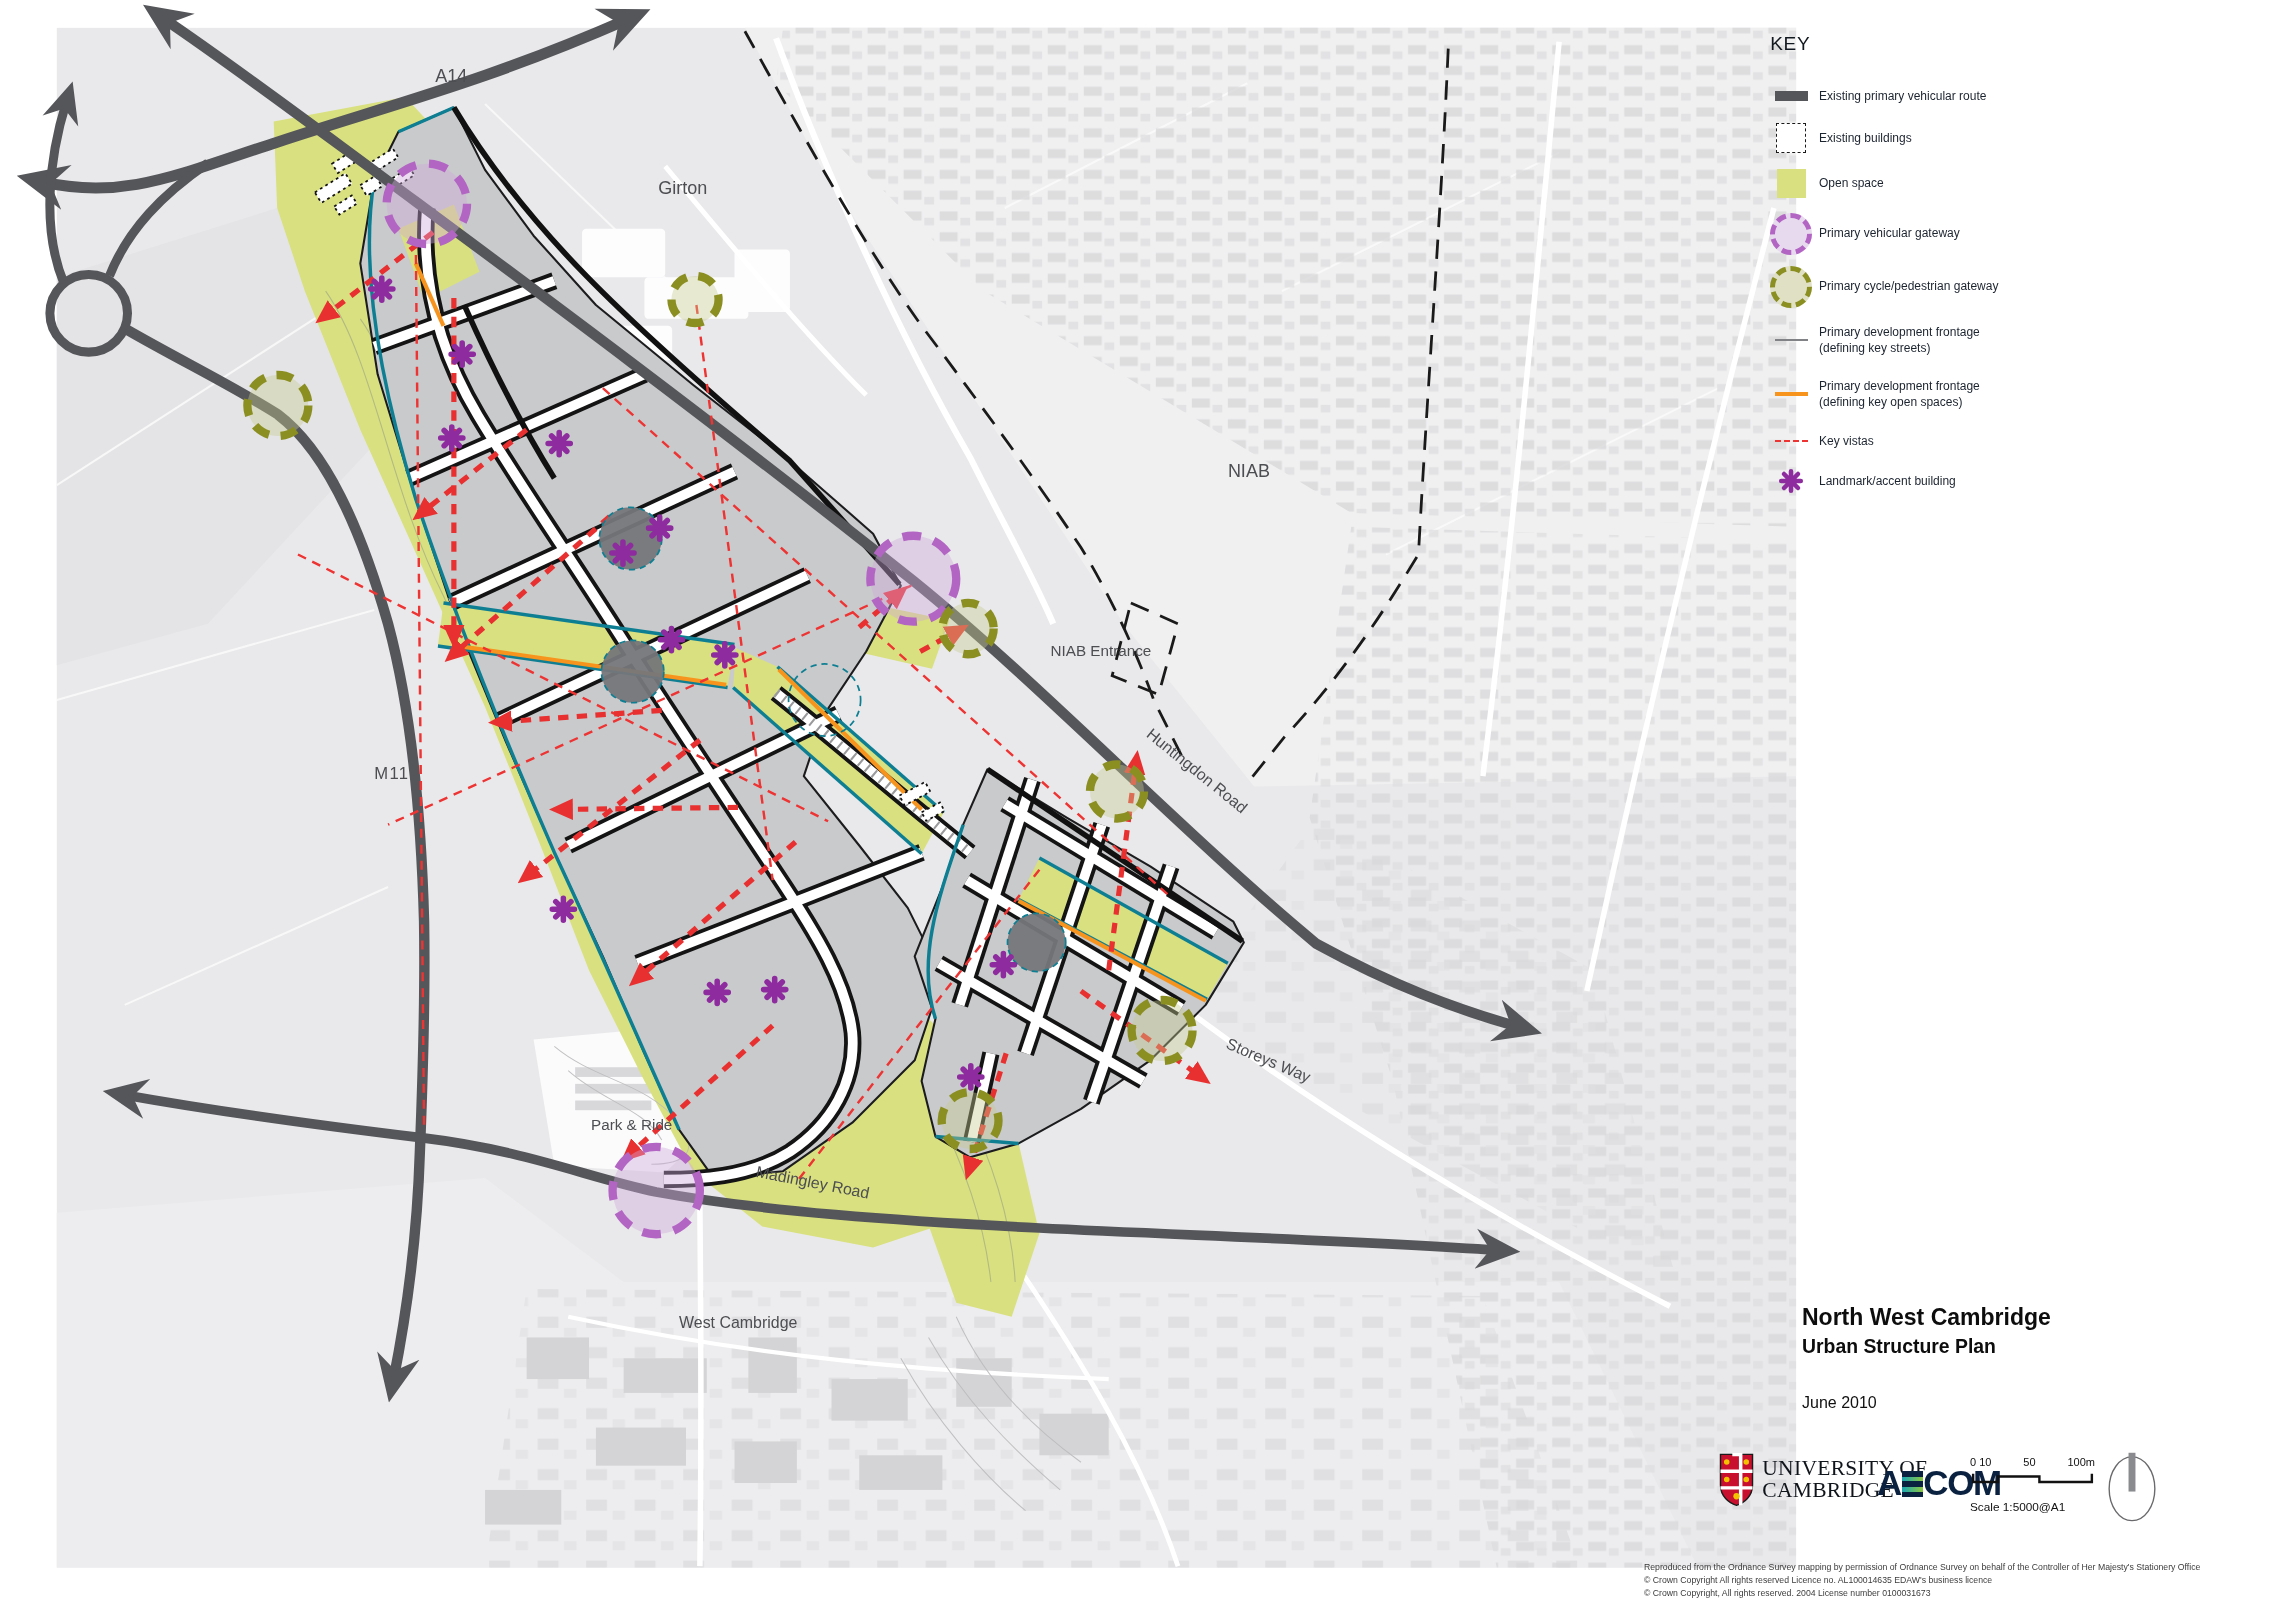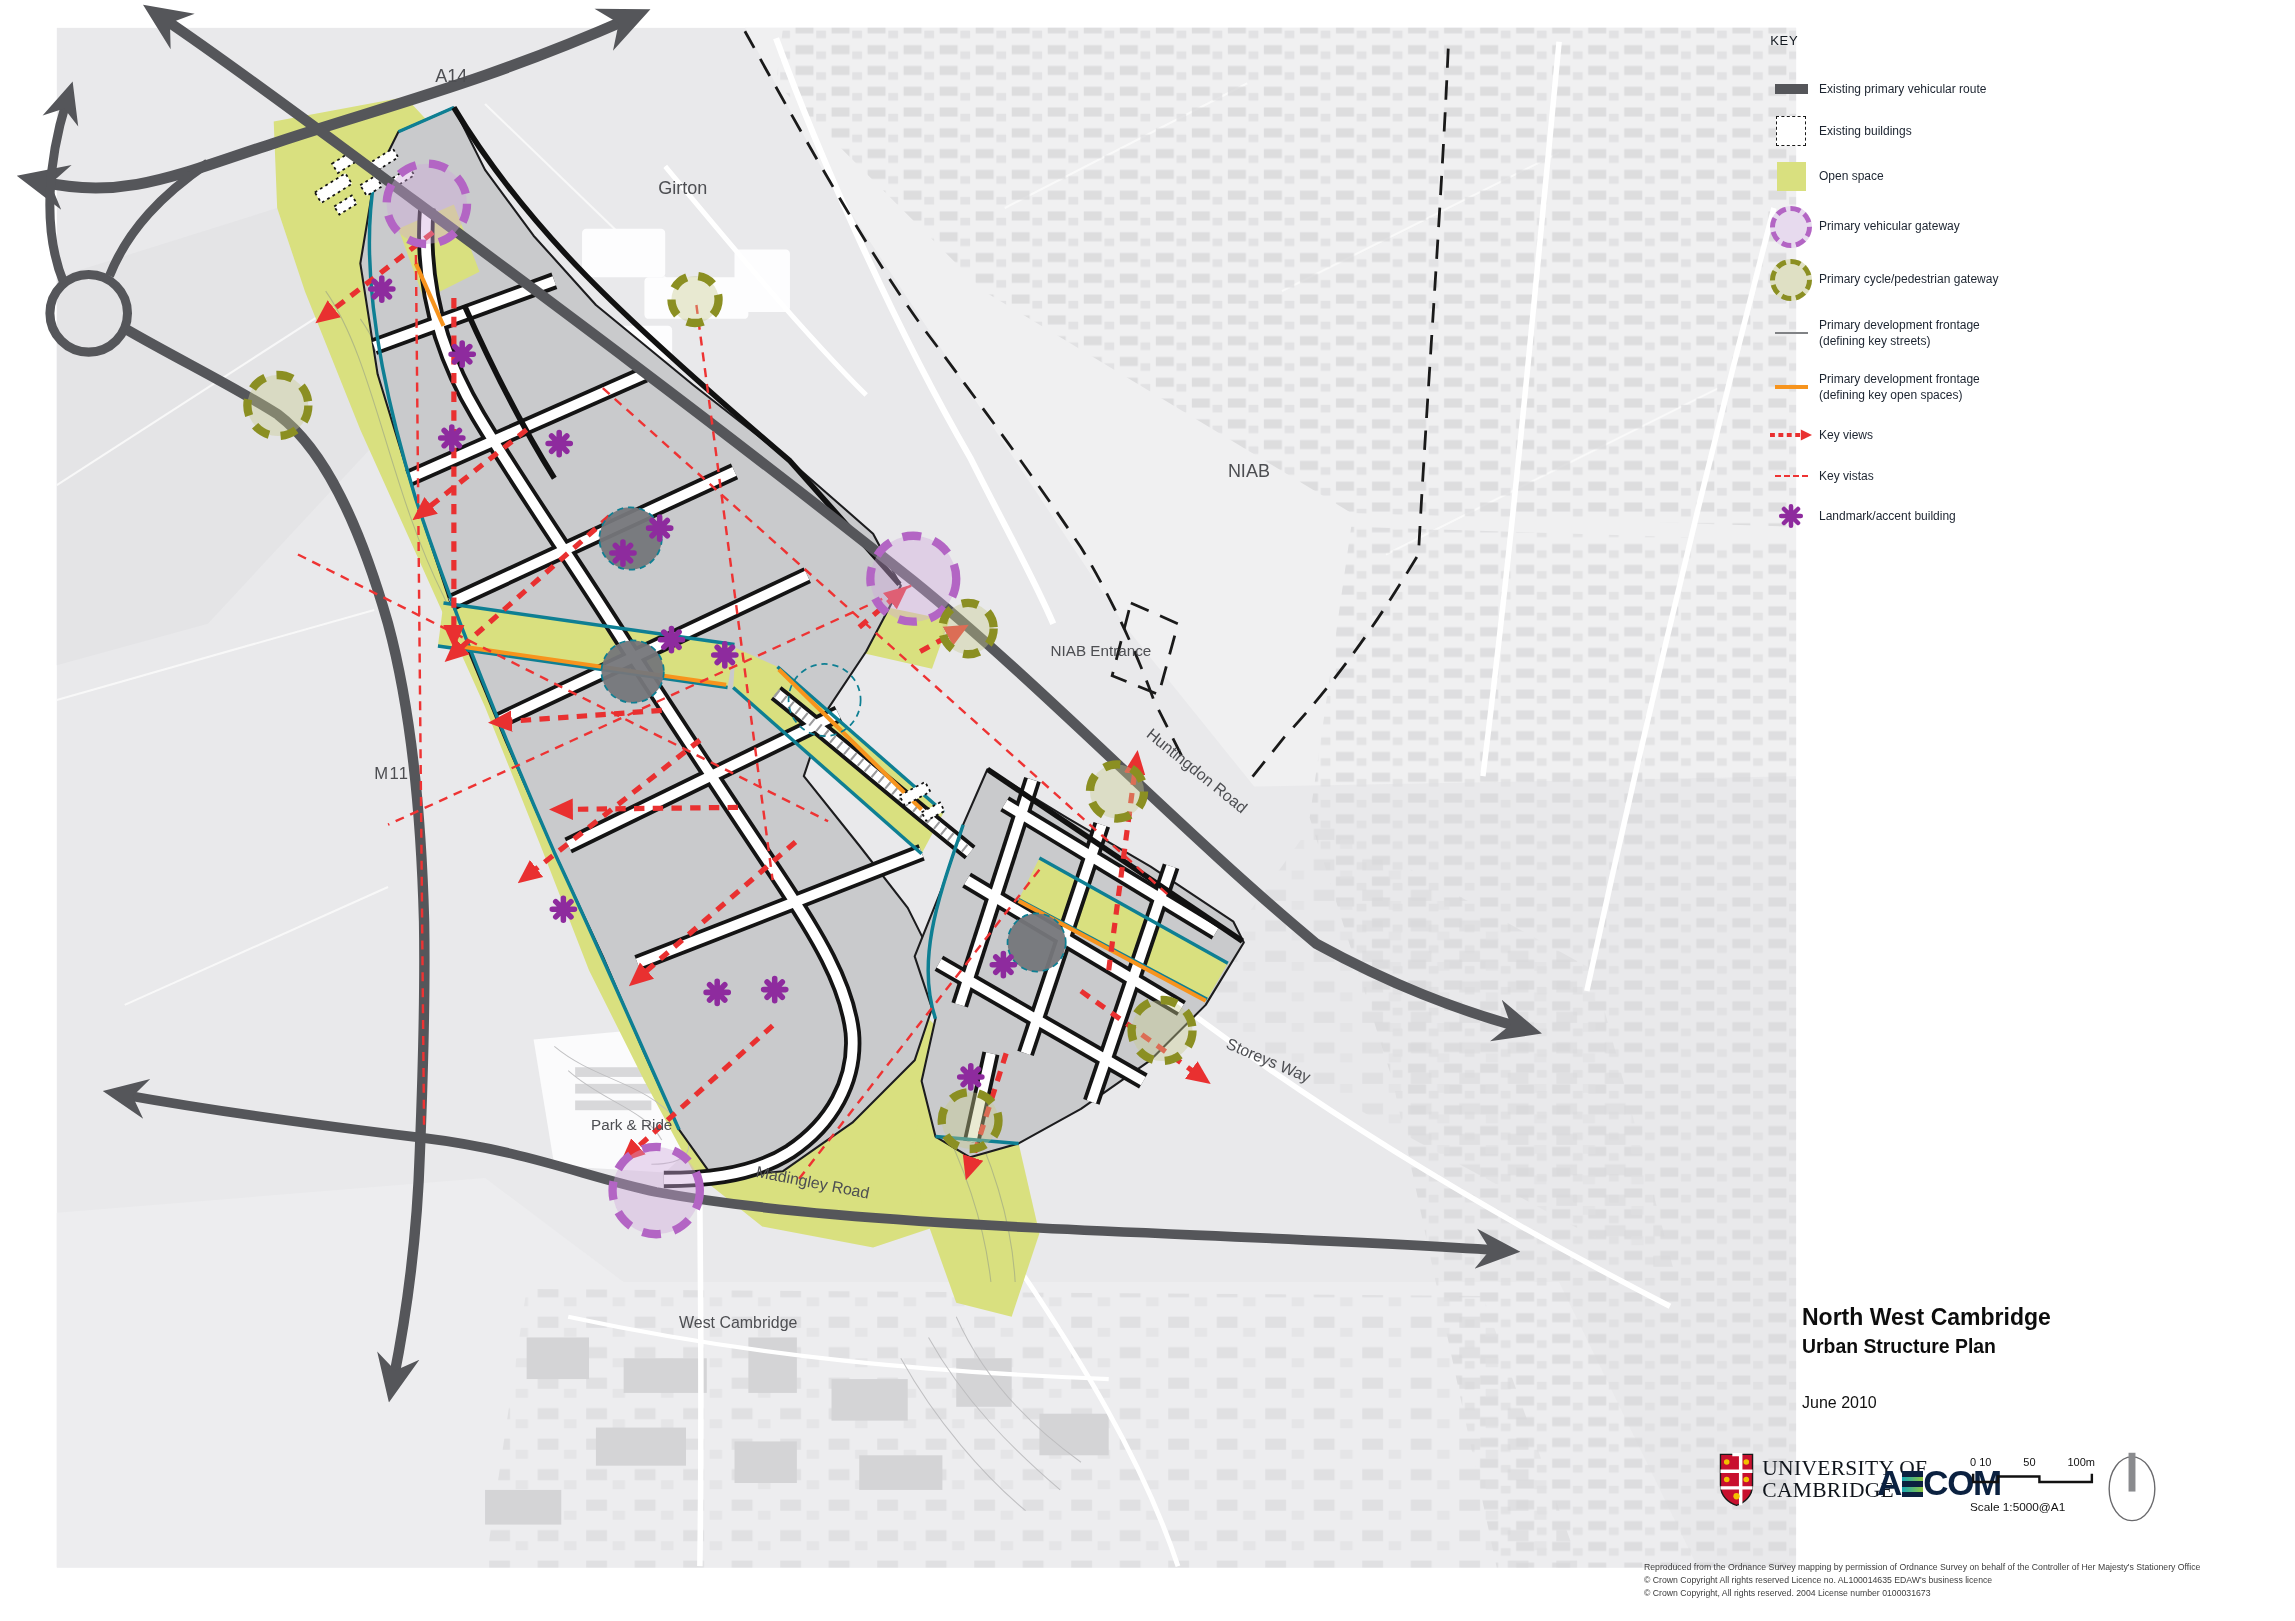--- a/index.html
+++ b/index.html
@@ -3,21 +3,21 @@
 <meta charset="utf-8">
 <style>
   html,body{margin:0;padding:0;}
   body{
     width:2295px;height:1621px;position:relative;overflow:hidden;background:#ffffff;
     font-family:"Liberation Sans", sans-serif;color:#222;
   }
   #map-svg{position:absolute;left:0;top:0;}
   
   .legend{position:absolute;left:1766px;top:33px;width:388px;}
-  .legend-heading{font-size:13px;letter-spacing:0.7px;color:#12181f;margin:0 0 21px 4.2px;font-weight:400;}
+  .legend-heading{font-size:19px;letter-spacing:0.7px;color:#12181f;margin:0 0 21px 4.2px;font-weight:400;}
   .legend-row{display:flex;align-items:center;gap:3px;}
   .legend-sym{width:50px;display:flex;justify-content:center;align-items:center;flex:none;}
   .legend-label{font-size:12px;color:#1c2430;line-height:1.35;max-width:291px;}
   .sym-bar{width:33px;height:10.4px;background:#55565a;}
   .sym-dashsq{width:28px;height:28px;border:1.7px dashed #1a1a1a;background:#fff;}
   .sym-green{width:29px;height:29px;background:#d9e07f;}
   .sym-pcircle{width:32px;height:32px;border-radius:50%;border:5.5px dashed #b365c4;background:#e7daee;}
   .sym-ocircle{width:32px;height:32px;border-radius:50%;border:5.5px dashed #8b8f22;background:#dfe0c4;}
   .sym-grayline{width:33px;height:2.8px;background:#808285;}
   .sym-orangeline{width:33px;height:4.2px;background:#f7941d;}
@@ -402,29 +402,20 @@
         <span class="sym-grayline"></span>
       </span>
     <span class="legend-label" style="max-width:208px">Primary development frontage (defining key streets)</span>
   </div>
   <div class="legend-row" style="min-height:54px">
     <span class="legend-sym">
         <span class="sym-orangeline"></span>
       </span>
     <span class="legend-label" style="max-width:208px">Primary development frontage (defining key open spaces)</span>
   </div>
-  <div class="legend-row" style="min-height:42px">
-    <span class="legend-sym">
-      <svg width="42" height="14" viewBox="0 0 60 20">
-          <line x1="0" y1="10" x2="44" y2="10" stroke="#e93030" stroke-width="6" stroke-dasharray="7 5"></line>
-          <path d="M44,2 L60,10 L44,18 Z" fill="#e93030"></path>
-        </svg>
-    </span>
-    <span class="legend-label">Key views</span>
-  </div>
   <div class="legend-row" style="min-height:40px">
     <span class="legend-sym">
         <span class="sym-vista"></span>
       </span>
     <span class="legend-label">Key vistas</span>
   </div>
   <div class="legend-row" style="min-height:40px">
     <span class="legend-sym">
       <svg width="28" height="28" viewBox="0 0 40 40">
           <g stroke="#8e2b9e" stroke-width="6.5" stroke-linecap="round">

